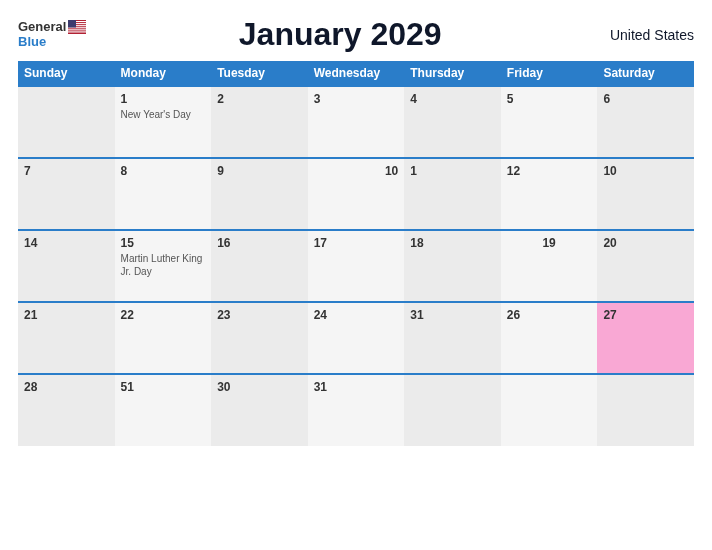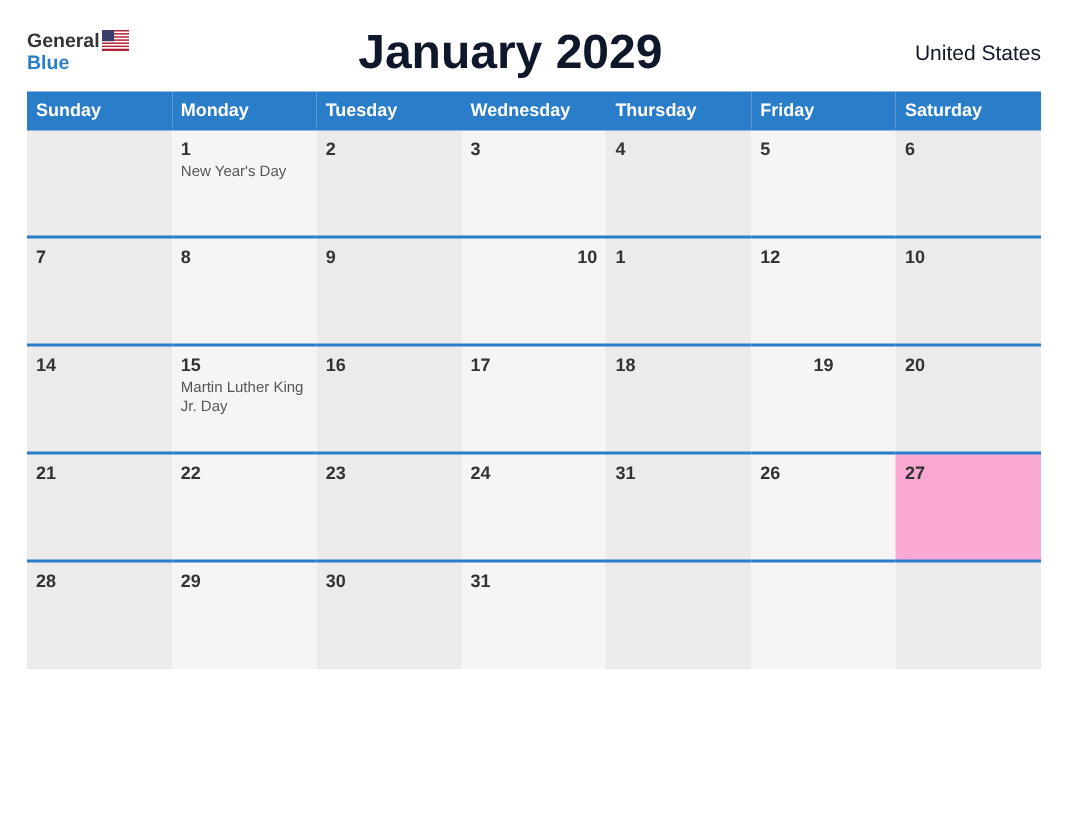--- a/index.html
+++ b/index.html
@@ -237,21 +237,21 @@
           </td>
           <td style="background: #f9a8d4;">
             <span class="day-num">27</span>
           </td>
         </tr>
         <tr>
           <td style="background: rgb(235, 235, 235);">
             <span class="day-num">28</span>
           </td>
           <td style="background: rgb(245, 245, 245);">
-            <span class="day-num">29</span>
+            <span class="day-num">51</span>
           </td>
           <td style="background: rgb(235, 235, 235);">
             <span class="day-num">30</span>
           </td>
           <td style="background: rgb(245, 245, 245);">
             <span class="day-num">31</span>
           </td>
           <td style="background: rgb(235, 235, 235);"></td>
           <td style="background: rgb(245, 245, 245);"></td>
           <td style="background: rgb(235, 235, 235);"></td>

